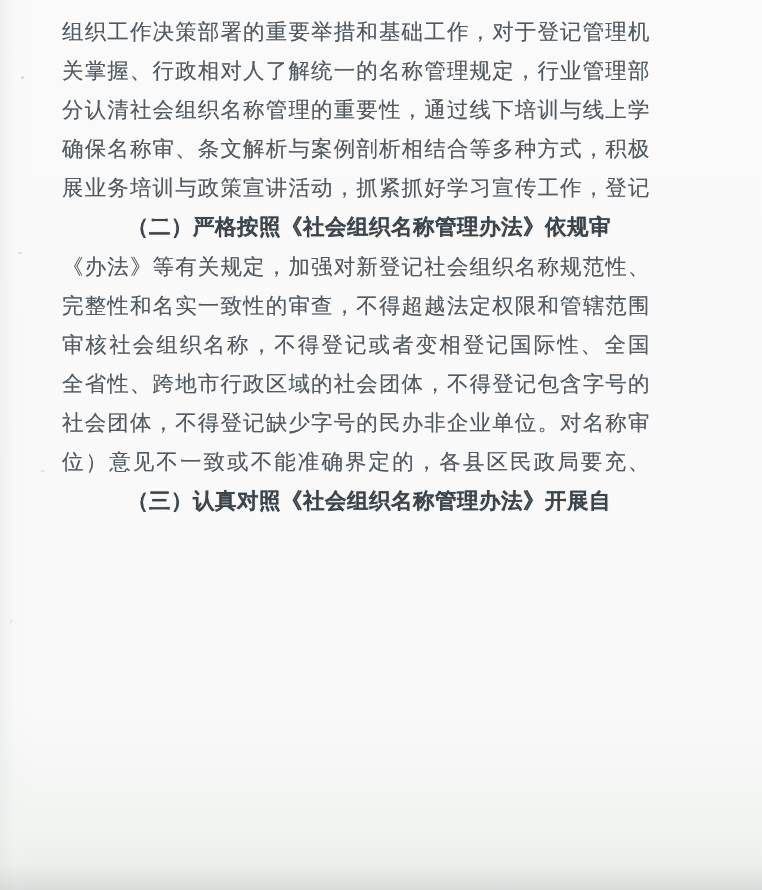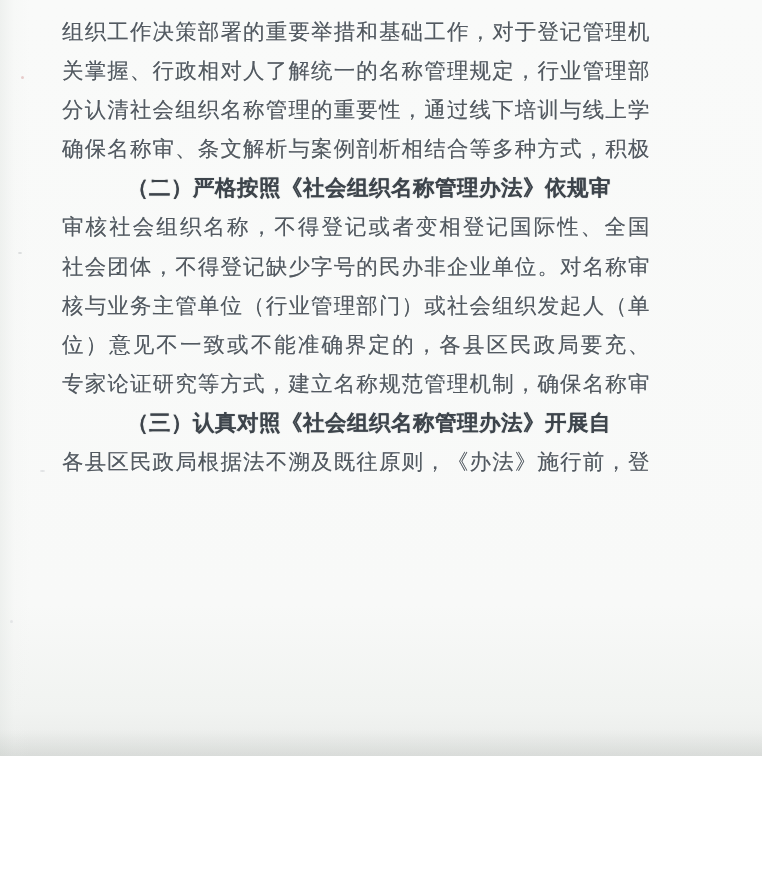--- a/index.html
+++ b/index.html
@@ -3,21 +3,21 @@
 <meta charset="utf-8">
 <style>
   html, body {
     margin: 0;
     padding: 0;
     background: #ffffff;
   }
   .page {
     position: relative;
     width: 762px;
-    height: 756px;
+    height: 890px;
     overflow: hidden;
     background:
       linear-gradient(90deg, rgba(225,229,226,0.45) 0px, rgba(240,242,240,0.2) 14px, rgba(0,0,0,0) 30px),
       linear-gradient(180deg, #f9faf9 0%, #f8f9f8 80%, #f1f3f1 94%, #e9ebe9 100%);
     font-family: "Liberation Serif", "DejaVu Serif", serif;
   }
   .text-column {
     position: absolute;
     left: 62px;
     top: 13px;
@@ -62,27 +62,28 @@
 </style>
 </head>
 <body>
 
 <div class="page">
   <div class="text-column">
       <div class="line fill">组织工作决策部署的重要举措和基础工作，对于登记管理机</div>
       <div class="line fill">关掌握、行政相对人了解统一的名称管理规定，行业管理部门</div>
       <div class="line fill">分认清社会组织名称管理的重要性，通过线下培训与线上学</div>
       <div class="line fill">确保名称审、条文解析与案例剖析相结合等多种方式，积极开</div>
+      <div class="line fill">展业务培训与政策宣讲活动，抓紧抓好学习宣传工作，登记</div>
       <div class="line heading">（二）严格按照《社会组织名称管理办法》依规审核。</div>
+      <div class="line fill">《办法》等有关规定，加强对新登记社会组织名称规范性、</div>
+      <div class="line fill">完整性和名实一致性的审查，不得超越法定权限和管辖范围</div>
       <div class="line fill">审核社会组织名称，不得登记或者变相登记国际性、全国性、</div>
+      <div class="line fill">全省性、跨地市行政区域的社会团体，不得登记包含字号的</div>
       <div class="line fill">社会团体，不得登记缺少字号的民办非企业单位。对名称审</div>
-      <div class="line fill">核与业务主管单位（行业管理部门）或社会组织发起人（单</div>
       <div class="line fill">位）意见不一致或不能准确界定的，各县区民政局要充、</div>
-      <div class="line fill">专家论证研究等方式，建立名称规范管理机制，确保名称审</div>
       <div class="line heading">（三）认真对照《社会组织名称管理办法》开展自查。</div>
-      <div class="line fill">各县区民政局根据法不溯及既往原则，《办法》施行前，登</div>
     </div>
   <div class="speck s1"></div>
   <div class="speck s2"></div>
   <div class="speck s3"></div>
   <div class="speck s4"></div>
   <div class="bottom-shade"></div>
 </div>
 
 </body></html>

